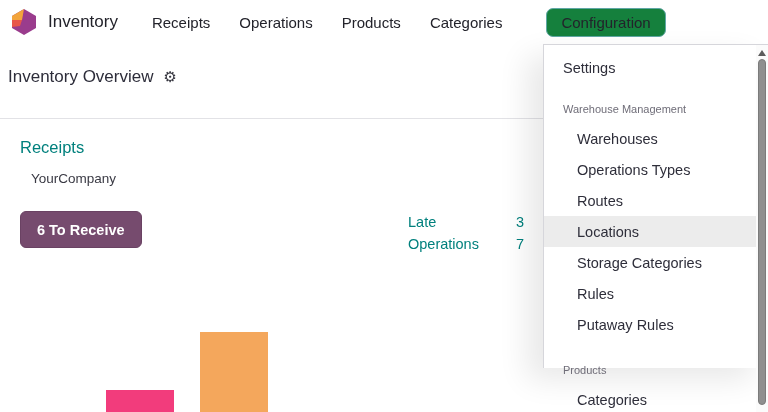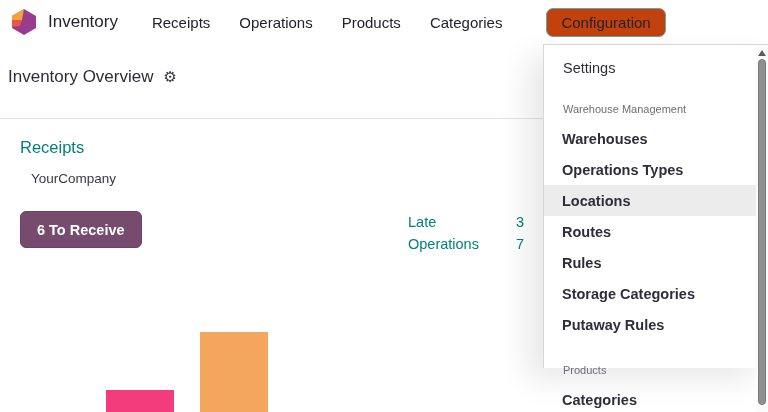--- a/index.html
+++ b/index.html
@@ -13,21 +13,21 @@
   .navbar {
     position:absolute; top:0; left:0; width:656px; height:44px;
     display:flex; align-items:center; padding-left:10px; background:#fff;
   }
   .logo { width:28px; height:28px; margin-right:10px; flex:0 0 auto; cursor:pointer; }
   .app-name { font-size:17px; font-weight:500; color:#23232b; margin-right:34px; cursor:pointer; }
   .nav-items { display:flex; align-items:center; gap:29px; list-style:none; }
   .nav-item { font-size:15px; color:#23232b; cursor:pointer; white-space:nowrap; }
   .nav-item.active {
     margin-left:15px;
-    border:1px solid #5fa7a4; background:#c2410c; color:#23232b;
+    border:1px solid #5fa7a4; background:#15803d; color:#23232b;
     padding:5px 14px; border-radius:7px;
   }
 
   
   .control-panel {
     position:absolute; top:44px; left:0; width:632px; height:75px;
     border-bottom:1px solid #e2e2e6; background:#fff;
   }
   .page-title-row { display:flex; align-items:center; gap:10px; padding:23px 0 0 8px; }
   .page-title { font-size:17px; color:#2d2d3a; }
@@ -56,21 +56,21 @@
     position:absolute; top:44px; left:543px; width:225px; height:324px;
     background:#fff; border:1px solid #d6d6db; border-right:none; border-bottom:none;
     box-shadow:-16px 12px 28px rgba(0,0,0,0.09);
     padding-top:7px; padding-right:12px; z-index:10;
   }
   .dd-item, .dd-sub {
     height:31px; display:flex; align-items:center;
     font-size:14.5px; color:#2e2e3a; cursor:pointer;
   }
   .dd-item { padding-left:19px; }
-  .dd-sub  { padding-left:18px;font-weight:bold; }
+  .dd-sub  { padding-left:33px; }
   .dd-sub.highlight { background:#ececec; }
   .dd-section {
     height:28px; margin-top:12px; display:flex; align-items:center;
     padding-left:19px; font-size:11px; color:#6f6d78;
   }
   .dd-section.second { margin-top:16px; }
 
   
   .dd-scrollbar { position:absolute; top:0; right:0; width:12px; height:368px; background:#fbfbfb; }
   .dd-scroll-up {
@@ -127,24 +127,24 @@
 <div class="chart">
   <div class="bar b0" style="height: 22px; background: rgb(242, 60, 124);"></div>
   <div class="bar b1" style="height: 80px; background: rgb(244, 167, 92);"></div>
 </div>
 
 <div class="dropdown">
   <div class="dd-item">Settings</div>
   <div class="dd-section">Warehouse Management</div>
   <div class="dd-sub">Warehouses</div>
   <div class="dd-sub">Operations Types</div>
+  <div class="dd-sub">Routes</div>
   <div class="dd-sub highlight">Locations</div>
-  <div class="dd-sub">Routes</div>
+  <div class="dd-sub">Storage Categories</div>
   <div class="dd-sub">Rules</div>
-  <div class="dd-sub">Storage Categories</div>
   <div class="dd-sub">Putaway Rules</div>
   <div class="dd-section second">Products</div>
   <div class="dd-sub">Categories</div>
 
   <div class="dd-scrollbar">
     <div class="dd-scroll-up"></div>
     <div class="dd-scroll-thumb"></div>
   </div>
 </div>
 

